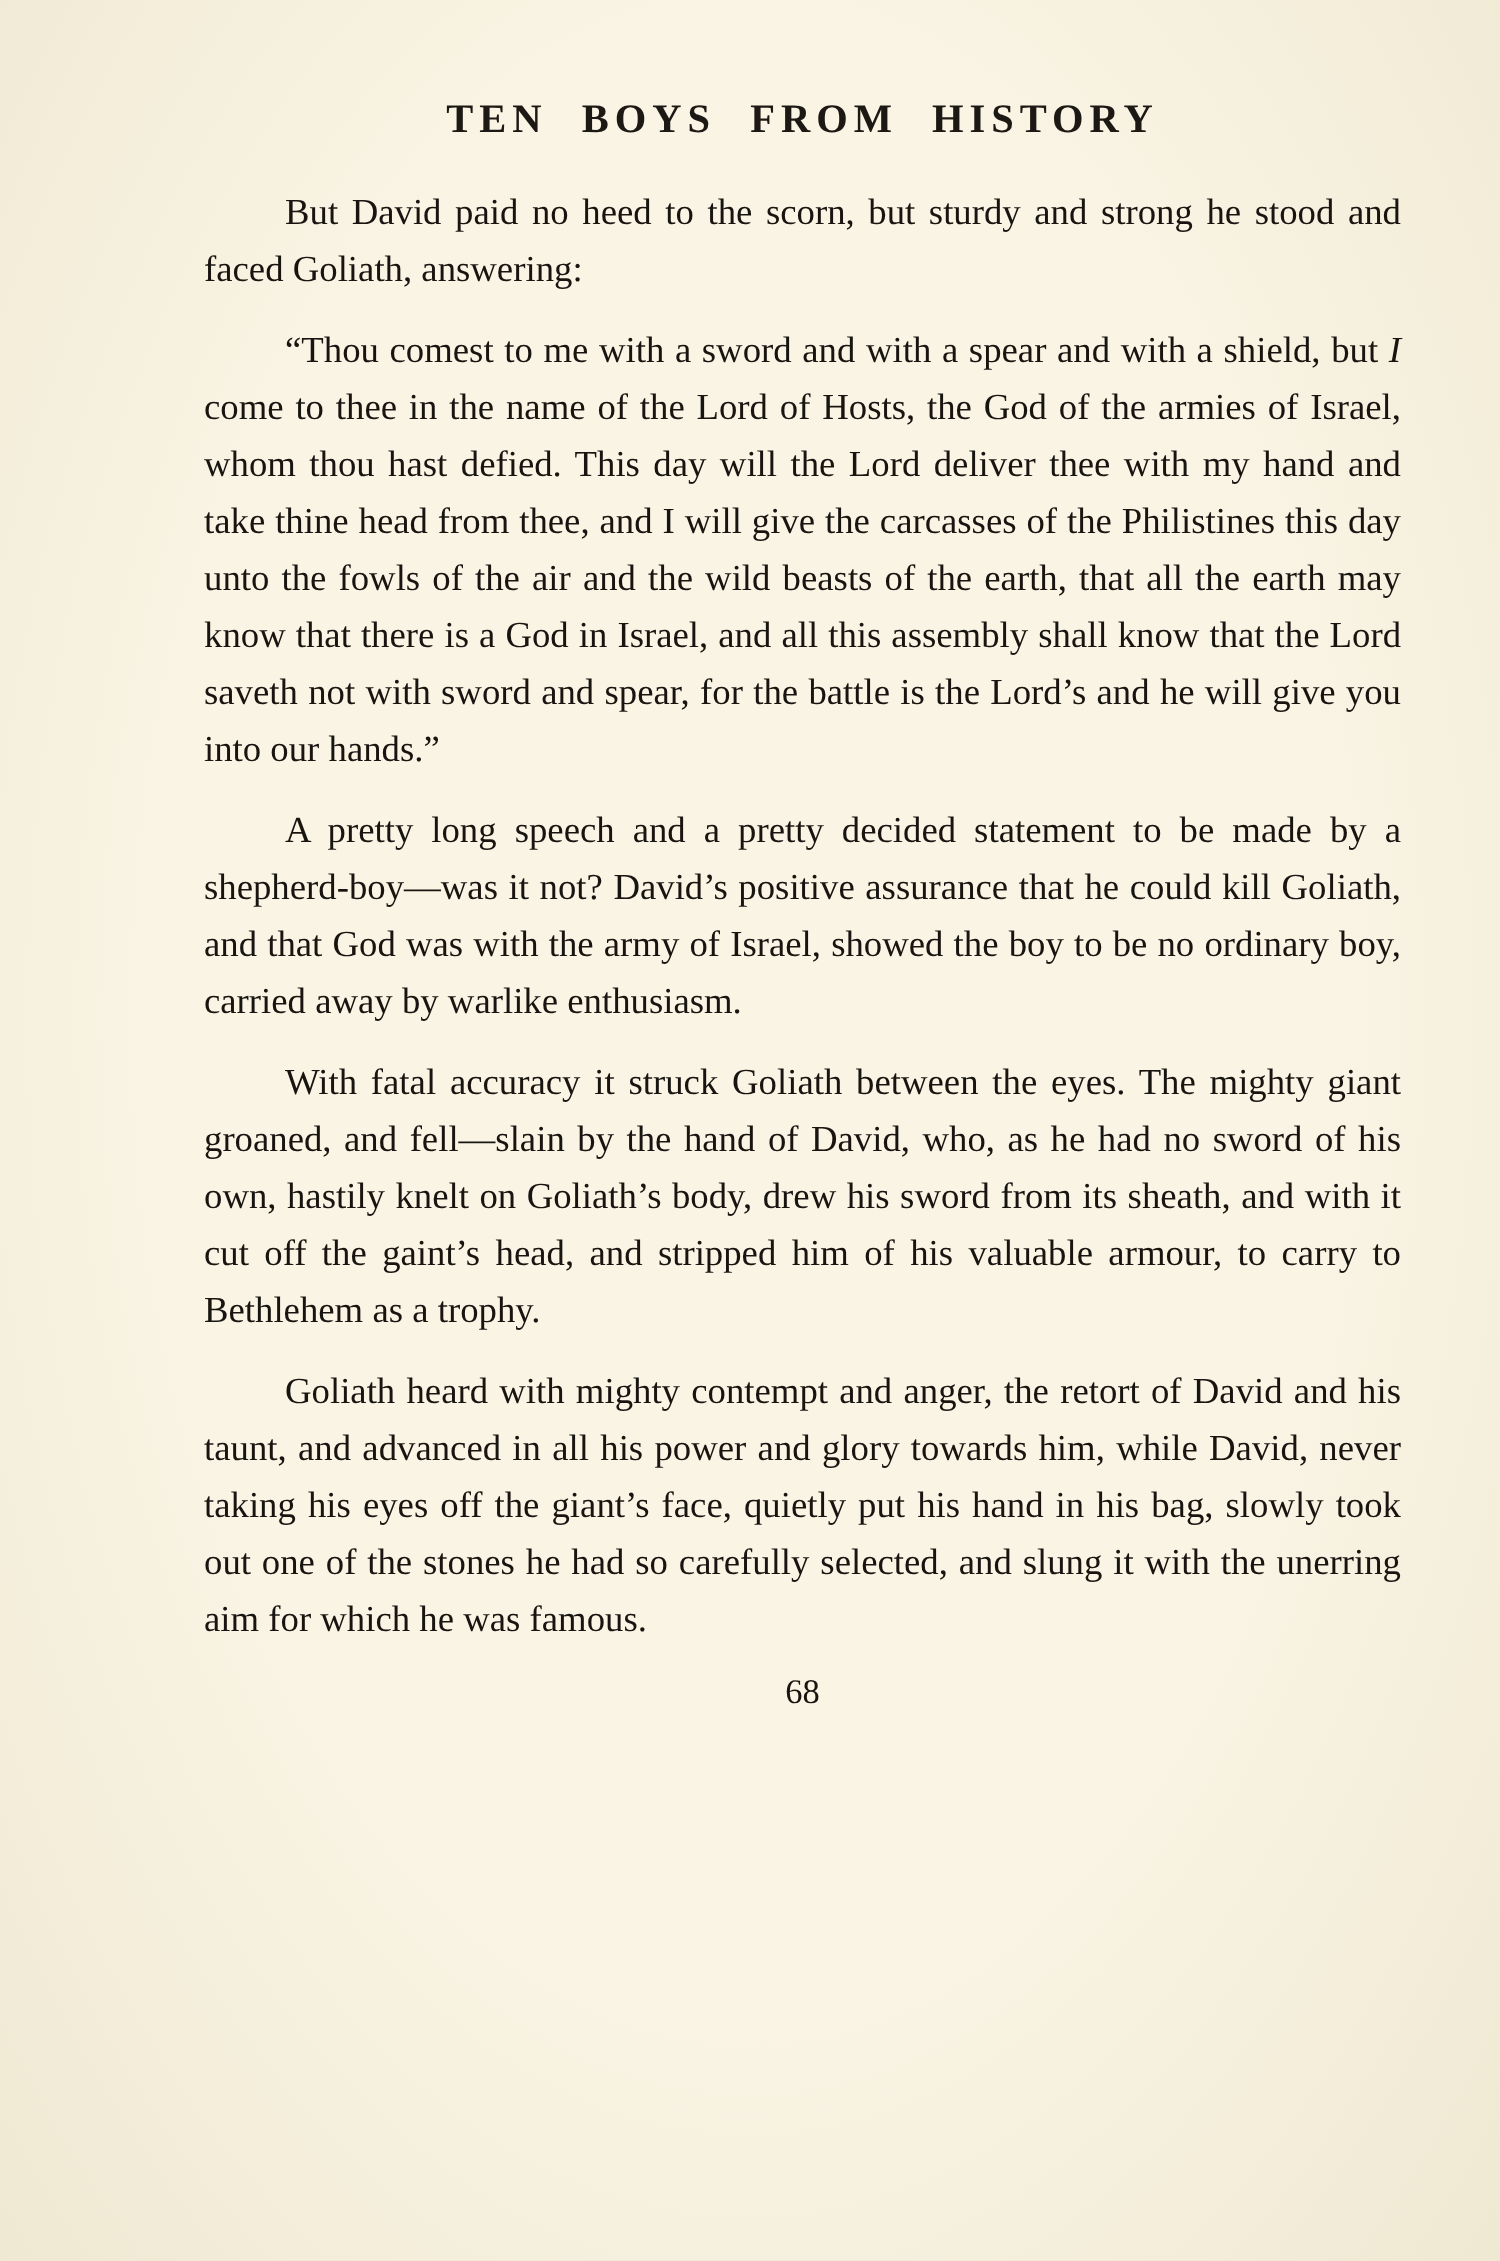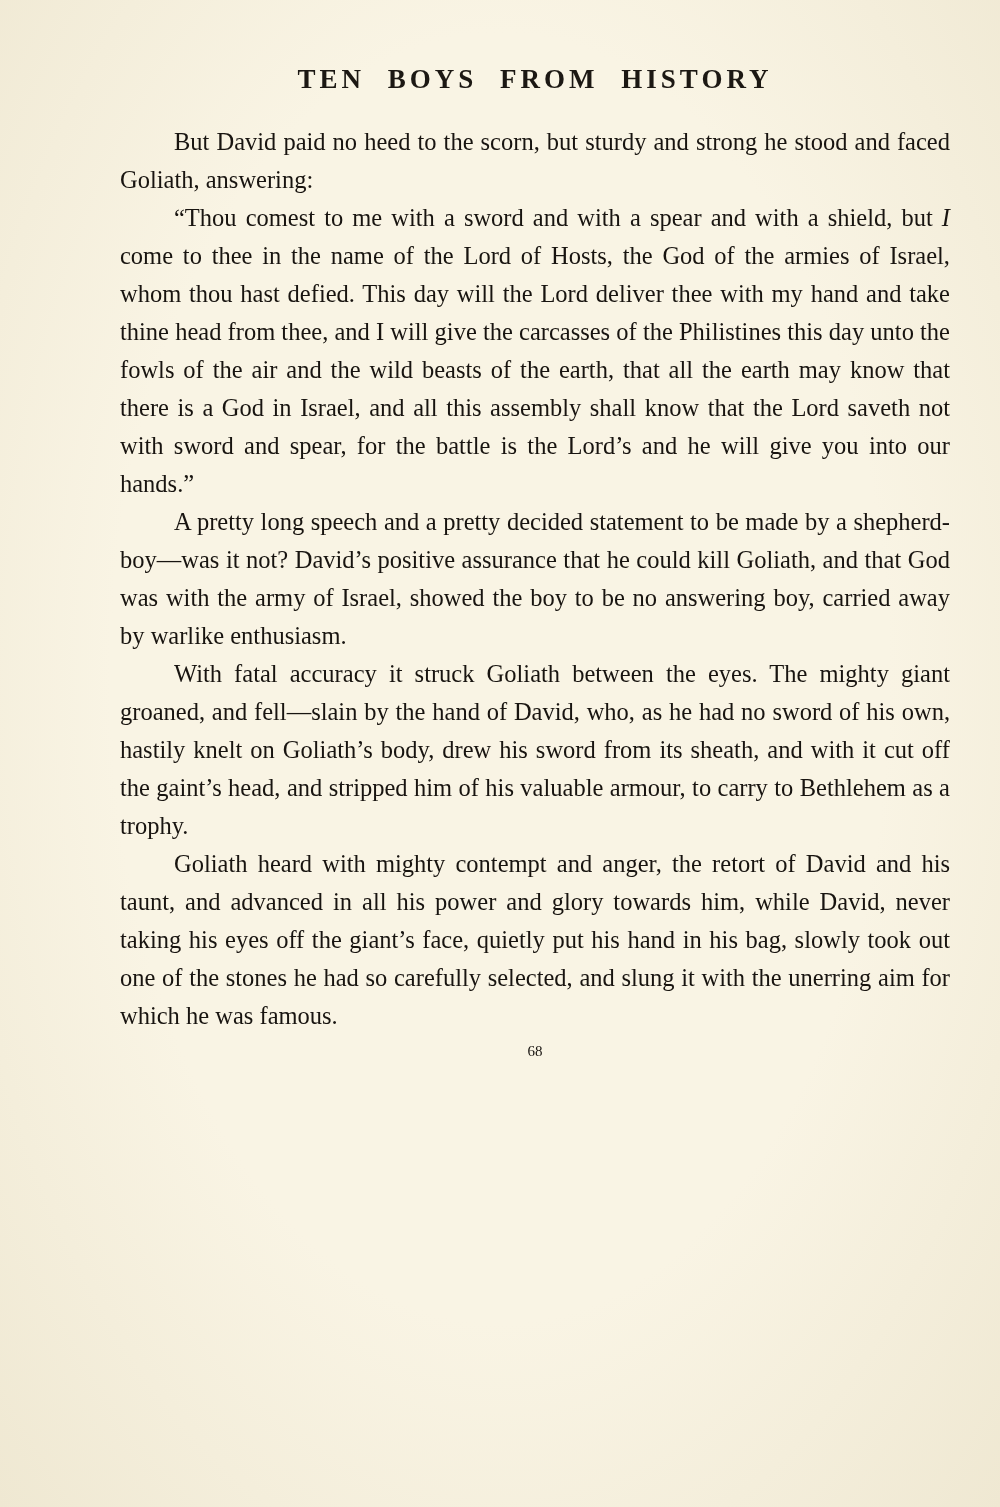--- a/index.html
+++ b/index.html
@@ -24,45 +24,45 @@
   .header {
     text-align: center;
     font-size: 27px;
     font-weight: bold;
     letter-spacing: 4px;
     word-spacing: 12px;
     color: #1c1813;
     margin: 0 0 28px 0;
   }
   .body-text p {
-    margin: 0;
+    margin: 16px;
     font-size: 24.5px;
     line-height: 38px;
     text-align: justify;
     text-indent: 54px;
     color: #181410;
   }
   .body-text .italic {
     font-style: italic;
   }
   .page-number {
     text-align: center;
-    font-size: 15px;
+    font-size: 23px;
     margin-top: 8px;
     color: #181410;
   }
 </style>
 </head>
 <body>
 
 <div class="page">
   <div class="header">TEN BOYS FROM HISTORY</div>
 
   <div class="body-text" id="body-text">
       <p><span>But David paid no heed to the scorn, but sturdy and strong he stood and faced Goliath, answering:</span></p>
       <p><span>“Thou comest to me with a sword and with a spear and with a shield, but </span><span class="italic">I</span><span> come to thee in the name of the Lord of Hosts, the God of the armies of Israel, whom thou hast defied.  This day will the Lord deliver thee with my hand and take thine head from thee, and I will give the carcasses of the Philistines this day unto the fowls of the air and the wild beasts of the earth, that all the earth may know that there is a God in Israel, and all this assembly shall know that the Lord saveth not with sword and spear, for the battle is the Lord’s and he will give you into our hands.”</span></p>
-      <p><span>A pretty long speech and a pretty decided statement to be made by a shepherd-boy—was it not?  David’s positive assurance that he could kill Goliath, and that God was with the army of Israel, showed the boy to be no answering boy, carried away by warlike enthusiasm.</span></p>
+      <p><span>A pretty long speech and a pretty decided statement to be made by a shepherd-boy—was it not?  David’s positive assurance that he could kill Goliath, and that God was with the army of Israel, showed the boy to be no ordinary boy, carried away by warlike enthusiasm.</span></p>
       <p><span>With fatal accuracy it struck Goliath between the eyes.  The mighty giant groaned, and fell—slain by the hand of David, who, as he had no sword of his own, hastily knelt on Goliath’s body, drew his sword from its sheath, and with it cut off the gaint’s head, and stripped him of his valuable armour, to carry to Bethlehem as a trophy.</span></p>
       <p><span>Goliath heard with mighty contempt and anger, the retort of David and his taunt, and advanced in all his power and glory towards him, while David, never taking his eyes off the giant’s face, quietly put his hand in his bag, slowly took out one of the stones he had so carefully selected, and slung it with the unerring aim for which he was famous.</span></p>
     </div>
 
   <div class="page-number">68</div>
 </div>
 
 </body></html>

